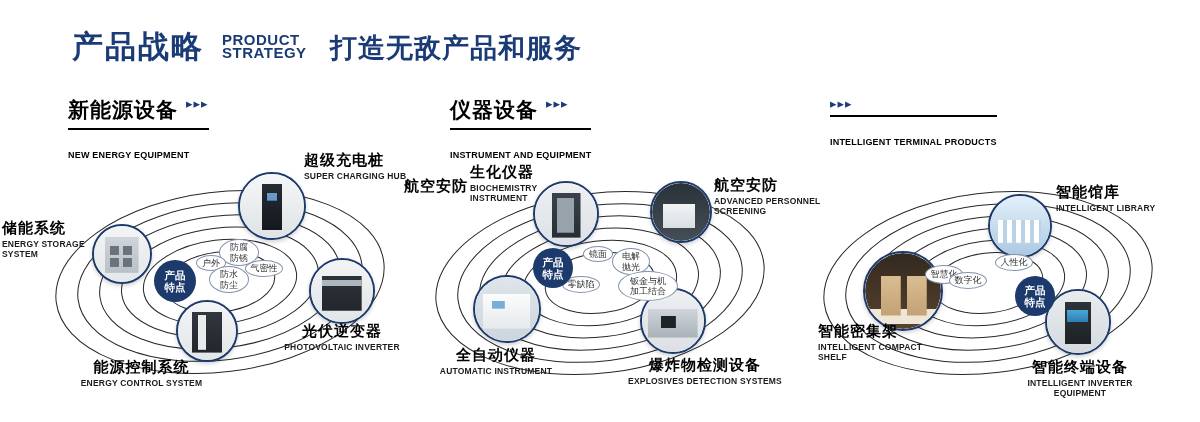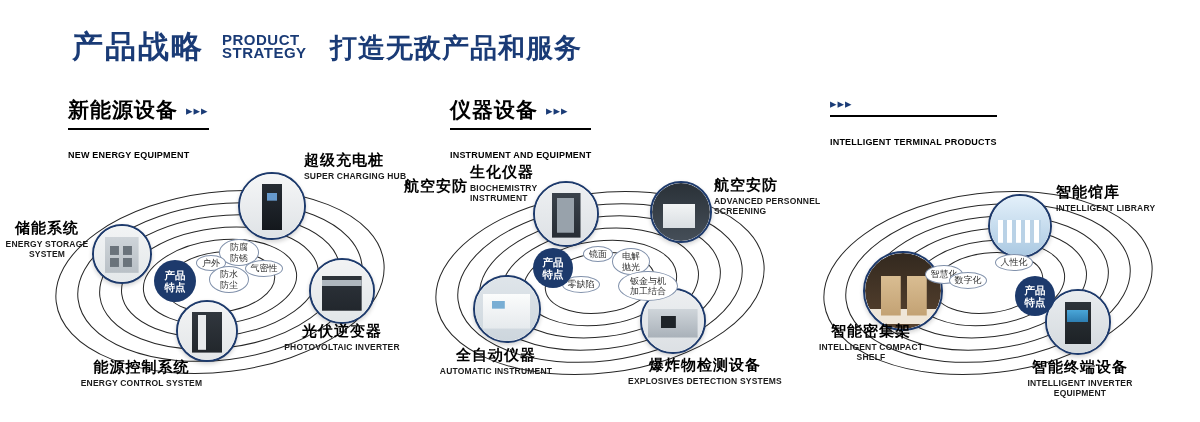--- a/index.html
+++ b/index.html
@@ -9,21 +9,21 @@
 
   .orbits{position:absolute;left:0;top:0;z-index:1}
 
   
   .h-cn{position:absolute;left:72px;top:26px;font-size:31px;font-weight:bold;color:#1a3b76;letter-spacing:2px;z-index:6}
   .h-en{position:absolute;left:222px;top:33px;font-size:15px;font-weight:bold;color:#1a3b76;line-height:13px;letter-spacing:.5px;z-index:6}
   .h-slogan{position:absolute;left:330px;top:30px;font-size:27px;font-weight:bold;color:#1a3b76;letter-spacing:1px;z-index:6}
 
   
   .sec-head{position:absolute;top:96px;z-index:6}
-  .sec-row{display:flex;align-items:center;gap:8px;white-space:nowrap}
+  .sec-row{display:flex;gap:8px;white-space:nowrap}
   .sec-cn{font-size:21px;font-weight:bold;color:#000;letter-spacing:1px}
   .sec-arrows{font-size:13px;color:#1a3b76;font-weight:bold;letter-spacing:1px}
   .sec-line{height:2px;background:#000;margin-top:4px}
   .sec-en{font-size:9px;font-weight:bold;color:#000;margin-top:20px;letter-spacing:.2px;white-space:nowrap}
 
   
   .pc{position:absolute;border-radius:50%;border:2px solid #1d3a6c;overflow:hidden;background:#fff;z-index:3;box-shadow:0 2px 4px rgba(0,0,0,.18)}
   .ph{position:absolute;inset:0;border-radius:50%}
   .ph-storage{background:
     linear-gradient(#6a737b,#6a737b) 33% 42%/16% 16% no-repeat,
@@ -69,21 +69,21 @@
     linear-gradient(#33291f,#59432f)}
   .ph-kiosk{background:
     linear-gradient(#4aa6d8,#2d7db1) 50% 38%/34% 20% no-repeat,
     linear-gradient(#2d3339,#1d2226) 50% 56%/42% 68% no-repeat,
     linear-gradient(#e9ecef,#d4dade)}
 
   
   .lab{position:absolute;z-index:5}
   .lab .cn{font-size:15px;font-weight:bold;color:#000;letter-spacing:1px;line-height:18px}
   .lab .en{font-size:8.5px;font-weight:bold;color:#1b1b1b;margin-top:2px;line-height:10px;letter-spacing:.2px}
-  .t-right{text-align:center}
+  .t-right{text-align:left}
   .t-center{text-align:center}
 
   
   .badge{position:absolute;z-index:5;background:#1d3a6c;color:#fff;border-radius:50%;
     display:flex;align-items:center;justify-content:center;text-align:center;
     font-size:10.5px;font-weight:bold;line-height:12px;padding:0 8px}
 
   
   .tag{position:absolute;z-index:4;background:#fff;border:1px solid #8191ab;border-radius:50%;
     display:flex;align-items:center;justify-content:center;text-align:center;

